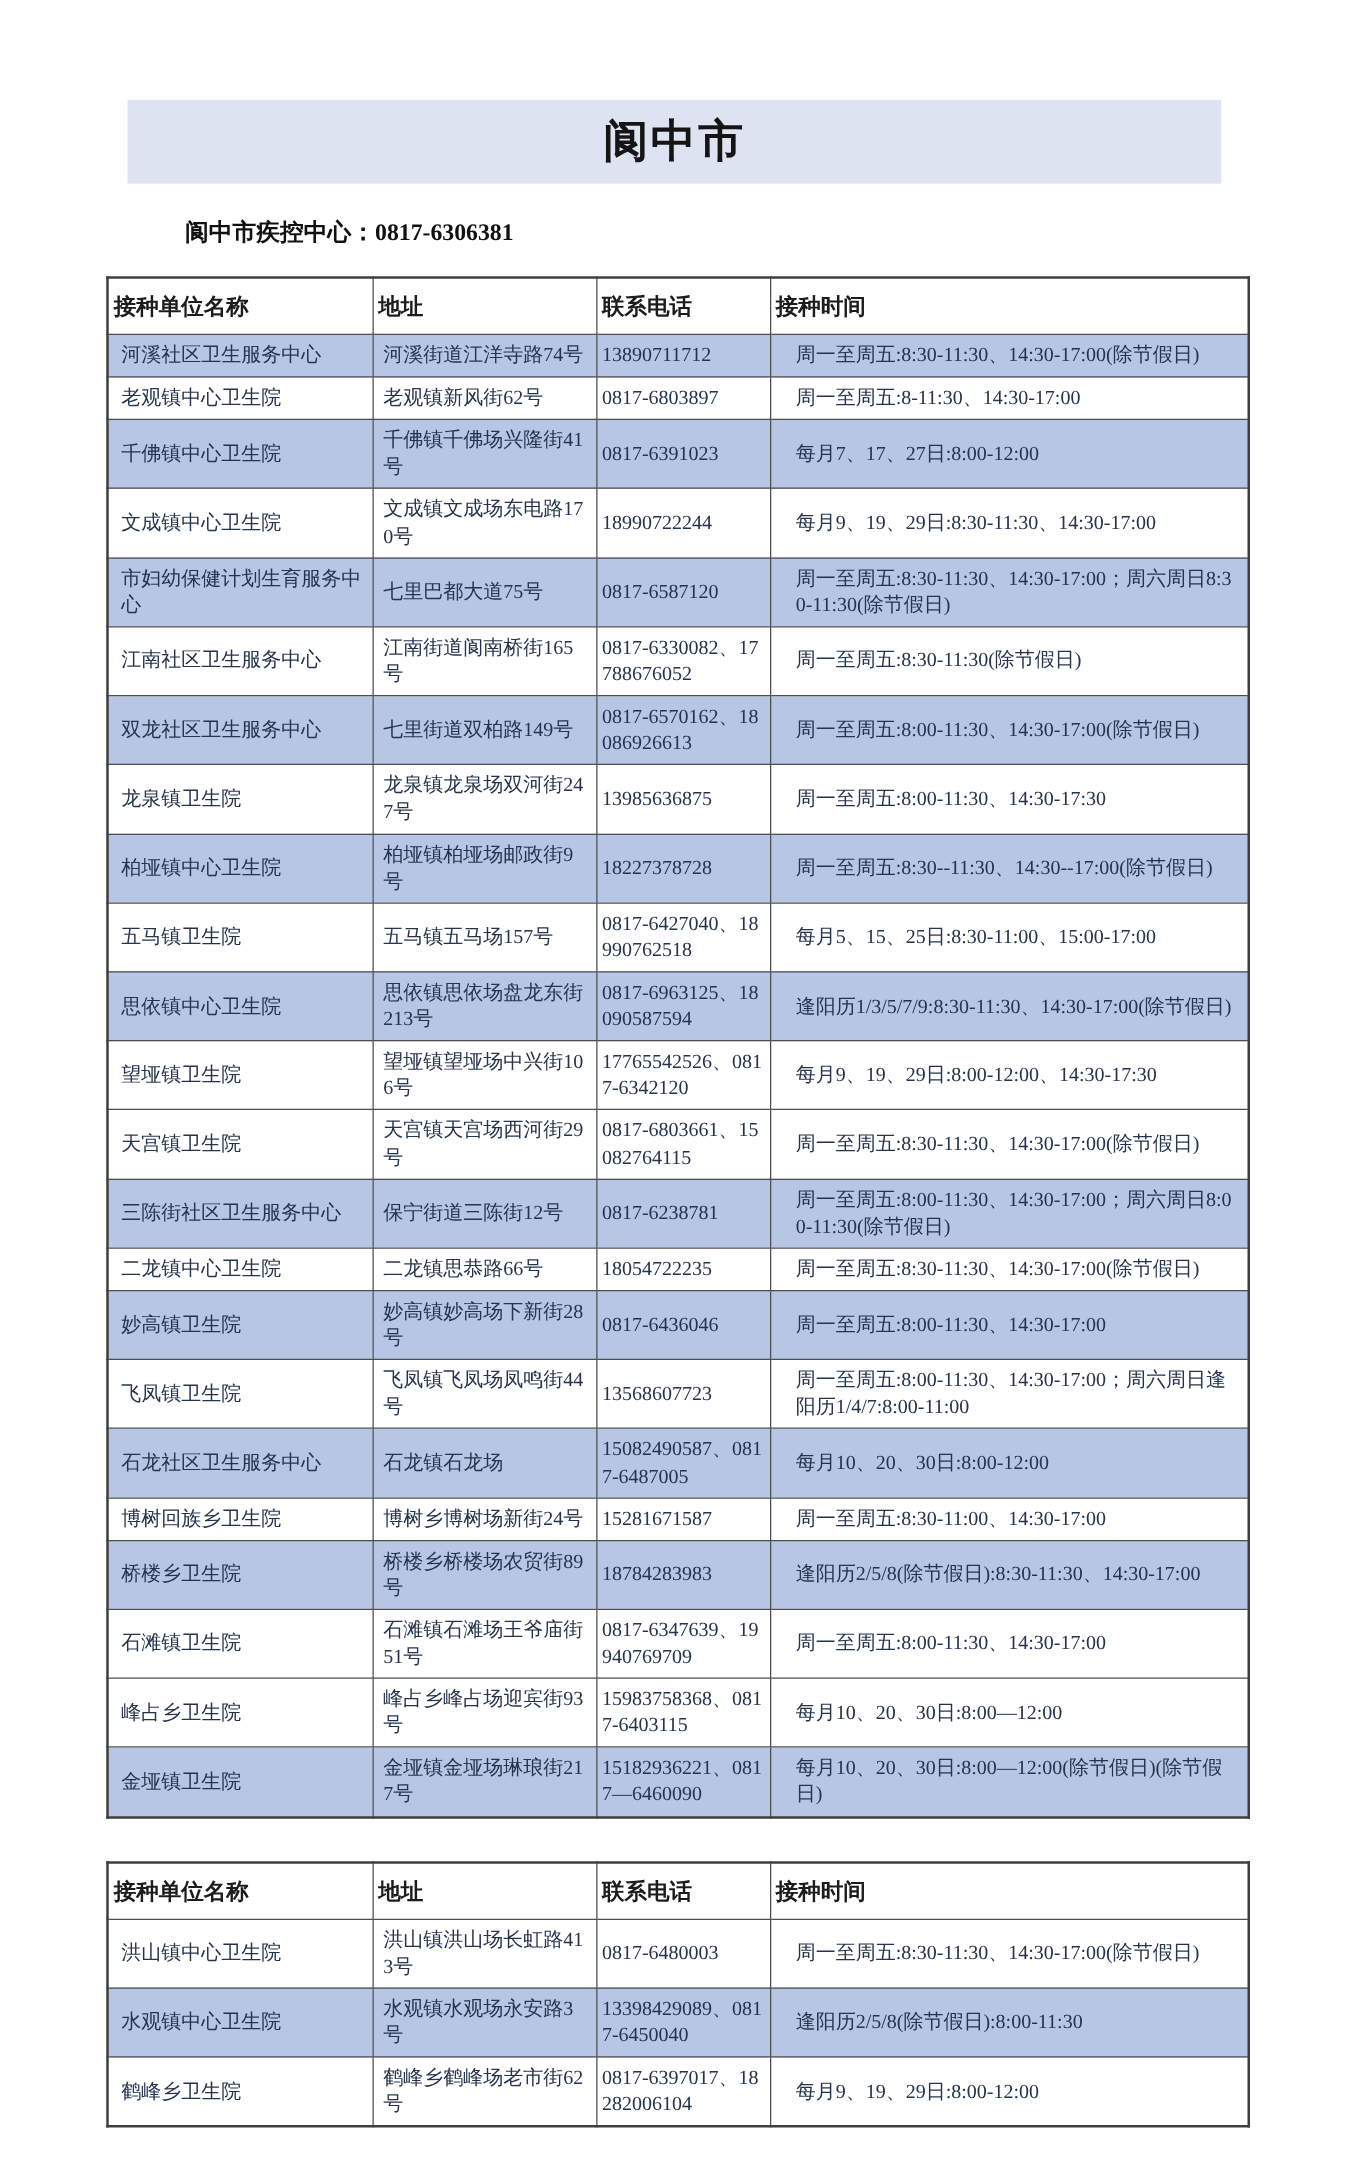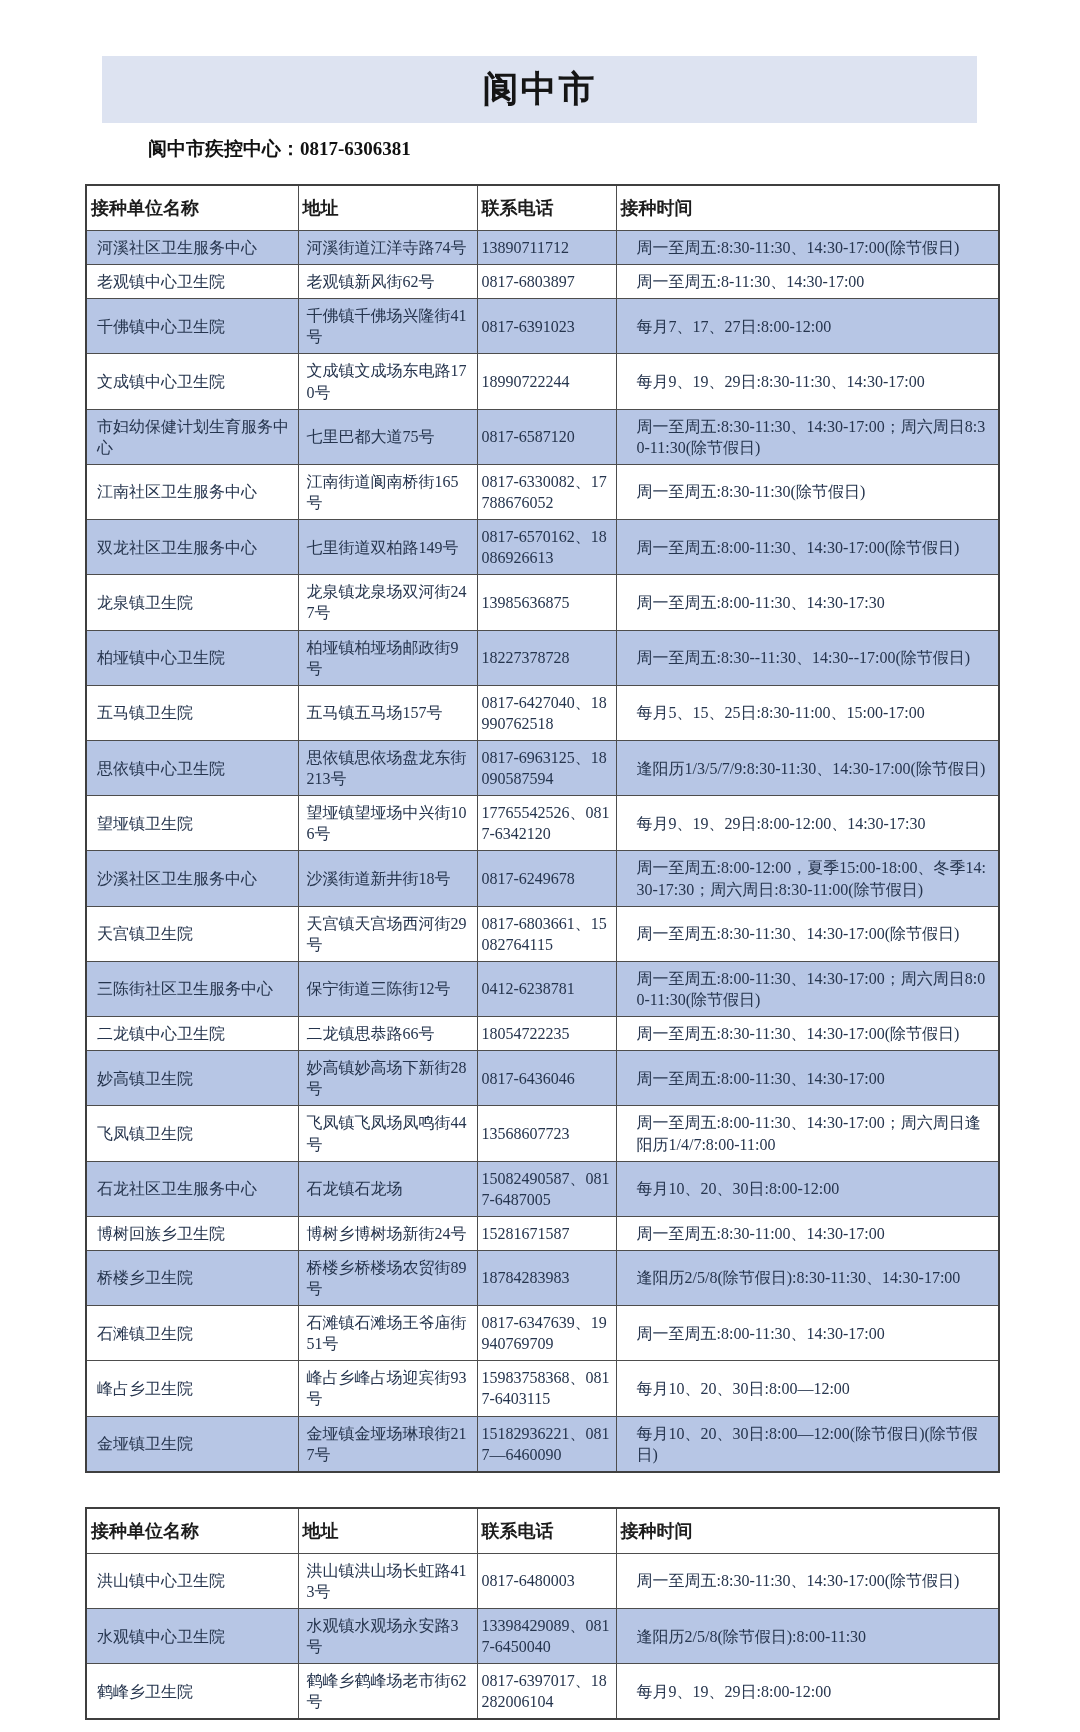--- a/index.html
+++ b/index.html
@@ -10,36 +10,36 @@
     font-family: "Liberation Serif", "DejaVu Serif", serif;
     color: #25344d;
   }
   .page {
     position: relative;
     width: 1080px;
     min-height: 1732px;
     overflow: hidden;
   }
   .banner {
-    margin: 56px 0 0 102px;
+    margin: 80px 0 0 102px;
     width: 875px;
     height: 67px;
     background: var(--banner-bg, #dde3f1);
     display: flex;
     align-items: center;
     justify-content: center;
   }
   .banner-title {
     font-size: 36px;
     font-weight: bold;
     color: #151515;
     letter-spacing: 2px;
   }
   .subtitle {
-    margin: 13px 0 0 148px;
+    margin: 26px 0 0 148px;
     font-size: 19px;
     font-weight: bold;
     color: #111111;
   }
   table.roster {
     border-collapse: collapse;
     table-layout: fixed;
     width: 913px;
     margin: 22px 0 0 85px;
     border: 2px solid #3f3f3f;
@@ -163,36 +163,30 @@
           <td class="c1">思依镇思依场盘龙东街213号</td>
           <td class="c2">0817-6963125、18090587594</td>
           <td class="c3">逢阳历1/3/5/7/9:8:30-11:30、14:30-17:00(除节假日)</td>
         </tr>
         <tr>
           <td class="c0">望垭镇卫生院</td>
           <td class="c1">望垭镇望垭场中兴街106号</td>
           <td class="c2">17765542526、0817-6342120</td>
           <td class="c3">每月9、19、29日:8:00-12:00、14:30-17:30</td>
         </tr>
-        <tr class="hl">
-          <td class="c0">沙溪社区卫生服务中心</td>
-          <td class="c1">沙溪街道新井街18号</td>
-          <td class="c2">0817-6249678</td>
-          <td class="c3">周一至周五:8:00-12:00，夏季15:00-18:00、冬季14:30-17:30；周六周日:8:30-11:00(除节假日)</td>
-        </tr>
         <tr>
           <td class="c0">天宫镇卫生院</td>
           <td class="c1">天宫镇天宫场西河街29号</td>
           <td class="c2">0817-6803661、15082764115</td>
           <td class="c3">周一至周五:8:30-11:30、14:30-17:00(除节假日)</td>
         </tr>
         <tr class="hl">
           <td class="c0">三陈街社区卫生服务中心</td>
           <td class="c1">保宁街道三陈街12号</td>
-          <td class="c2">0412-6238781</td>
+          <td class="c2">0817-6238781</td>
           <td class="c3">周一至周五:8:00-11:30、14:30-17:00；周六周日8:00-11:30(除节假日)</td>
         </tr>
         <tr>
           <td class="c0">二龙镇中心卫生院</td>
           <td class="c1">二龙镇思恭路66号</td>
           <td class="c2">18054722235</td>
           <td class="c3">周一至周五:8:30-11:30、14:30-17:00(除节假日)</td>
         </tr>
         <tr class="hl">
           <td class="c0">妙高镇卫生院</td>

